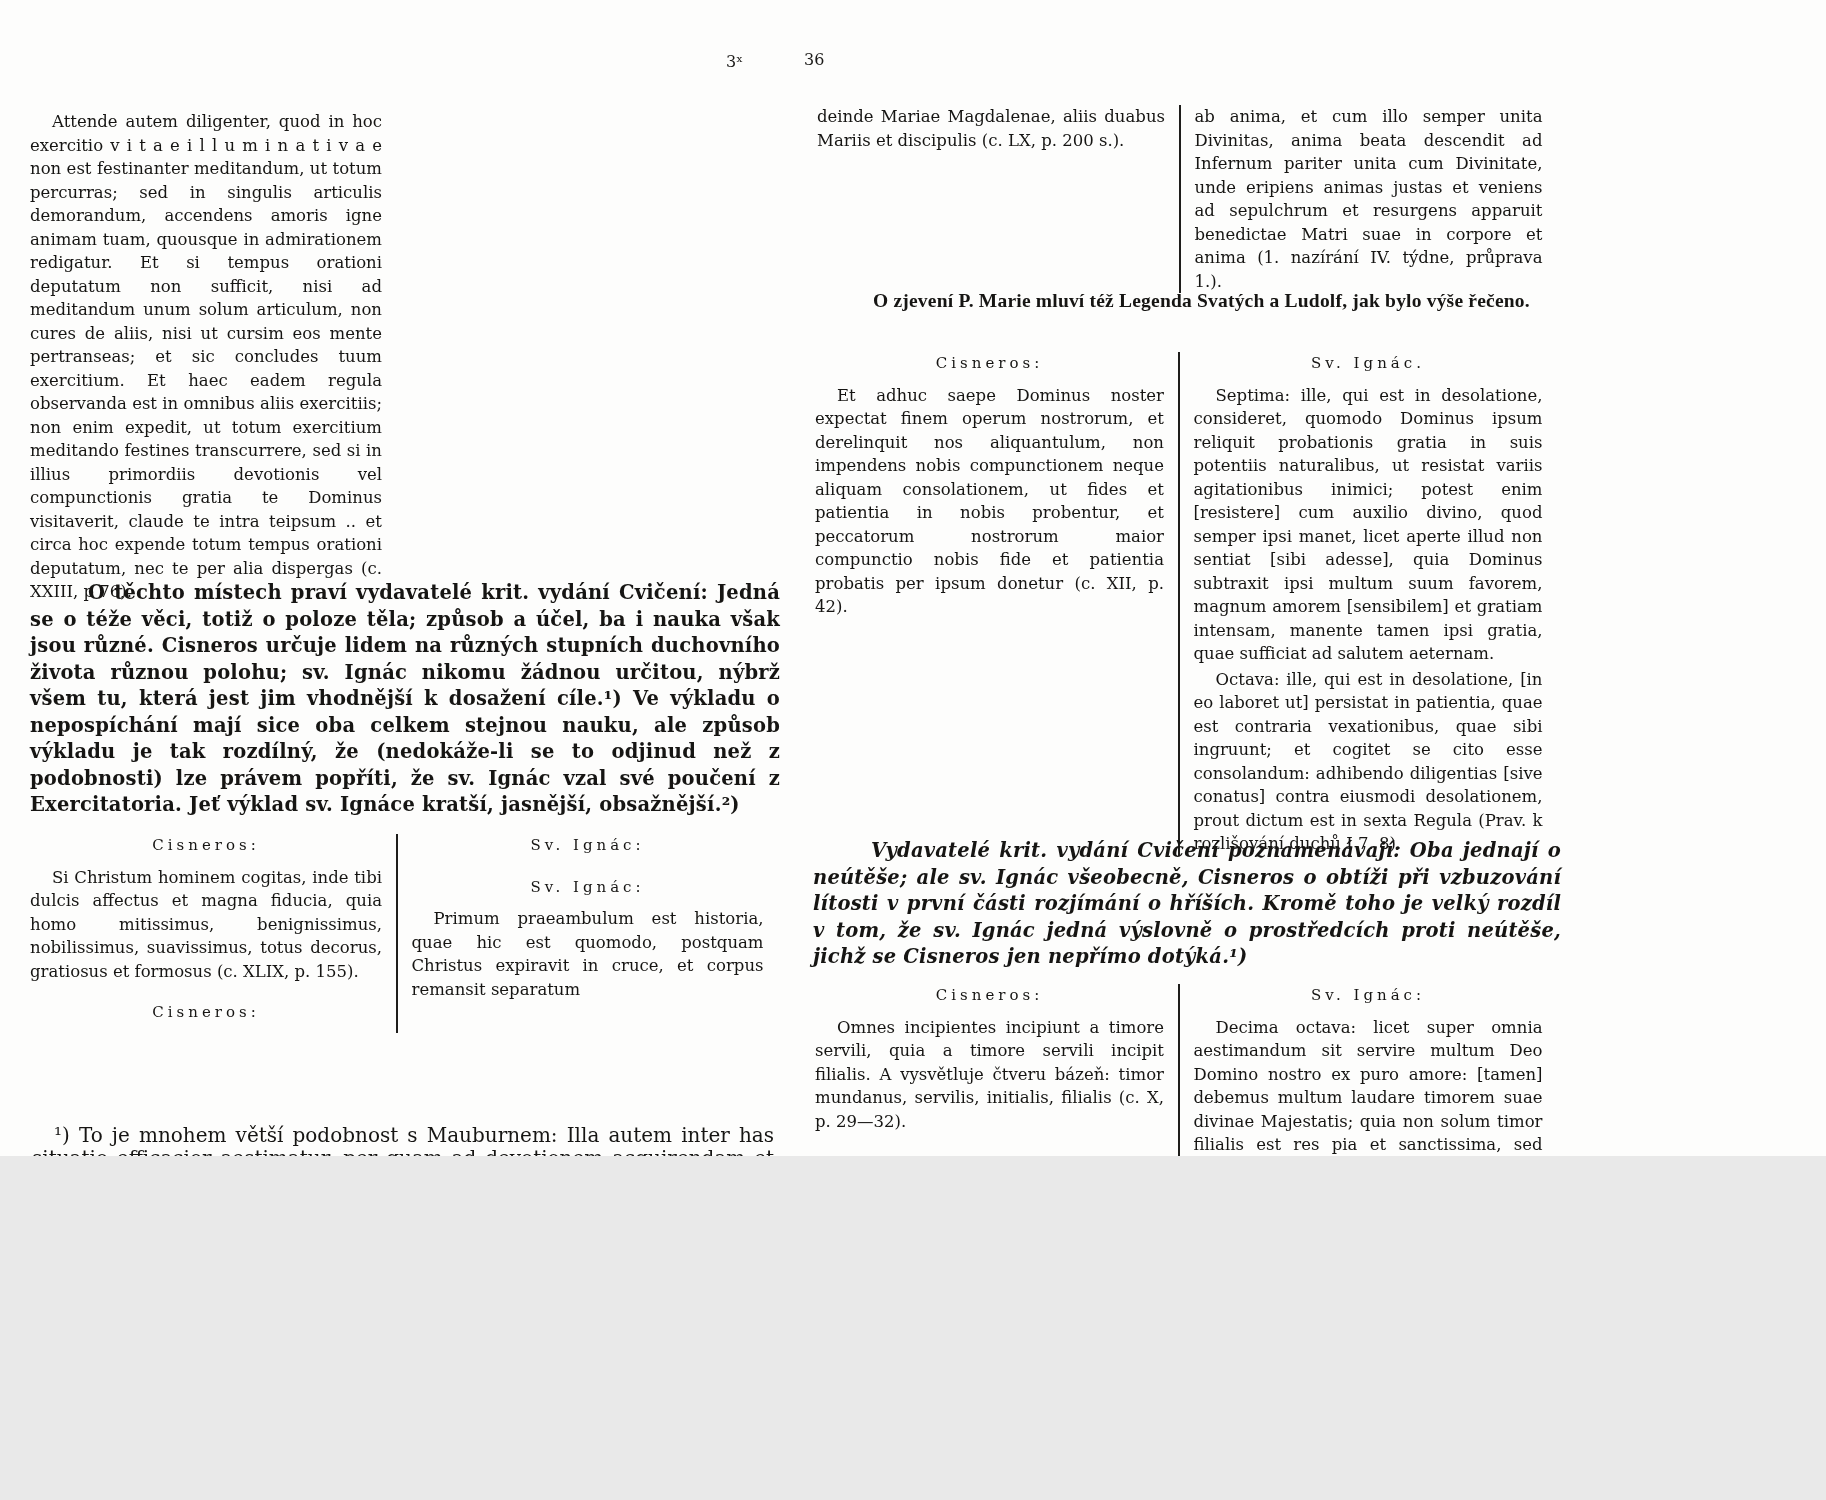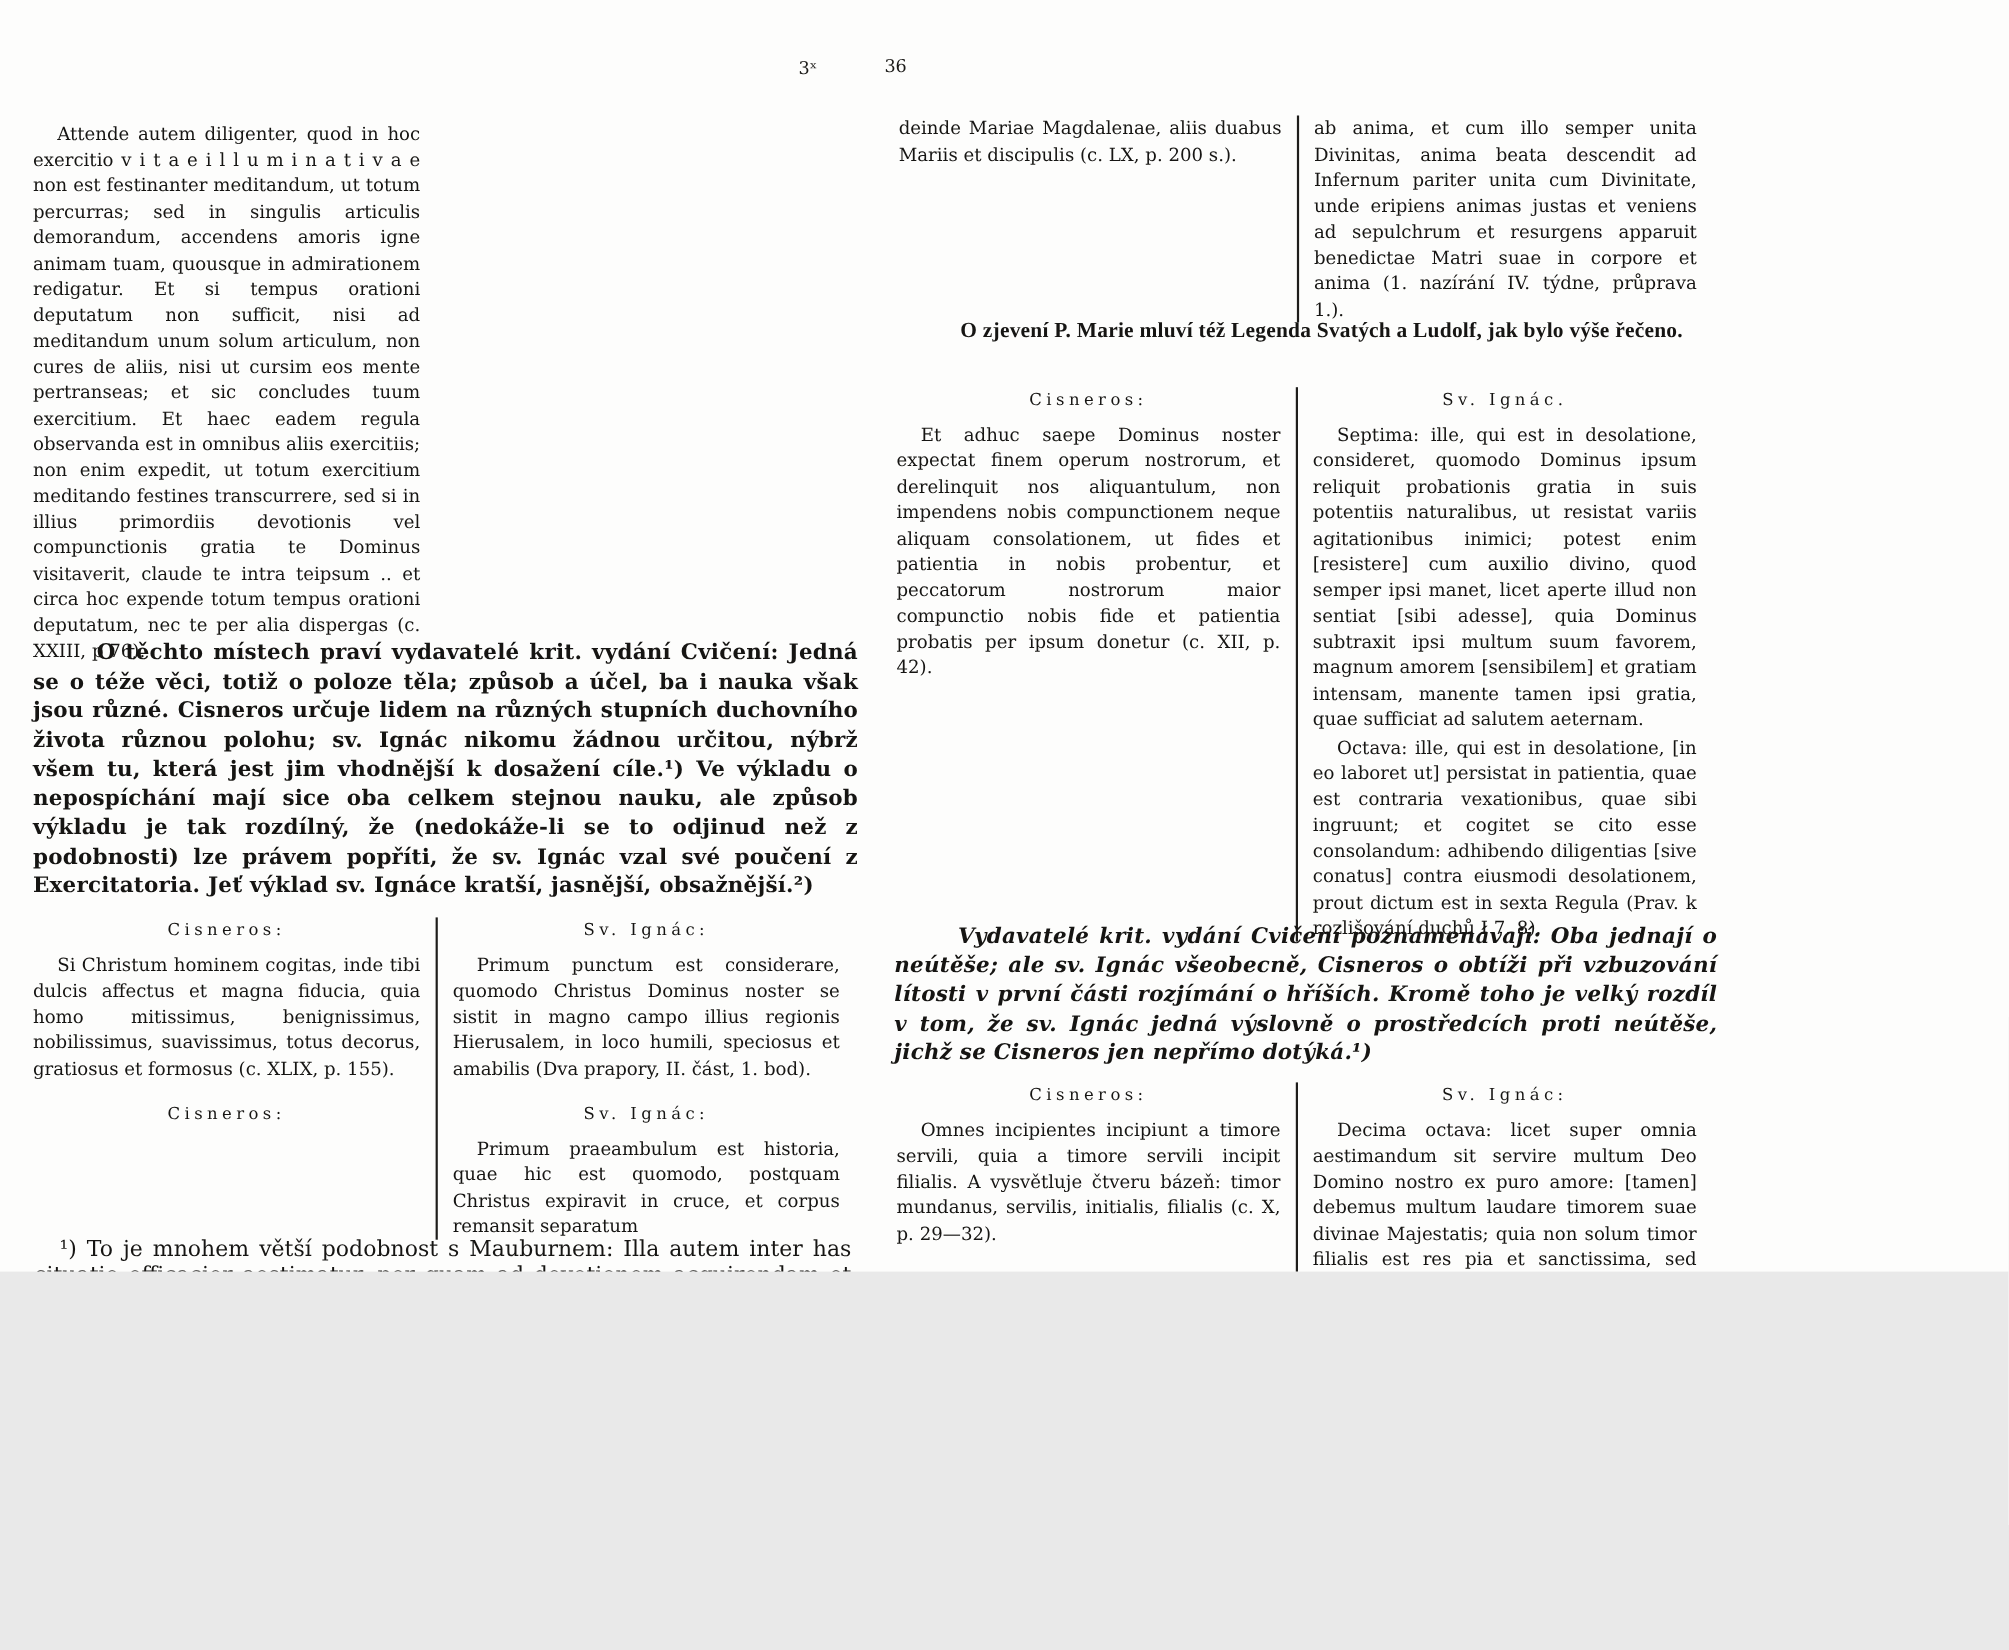--- a/index.html
+++ b/index.html
@@ -69,21 +69,20 @@
 
   <div class="block cols" style="left:30px; top:834px; width:752px;">
     <div class="col bt" style="width:352px;">
       <h4 class="colhead">Cisneros:</h4>
       <p class="ti1">Si Christum hominem cogitas, inde tibi dulcis affectus et magna fiducia, quia homo mitissimus, benignissimus, nobilissimus, suavissimus, totus decorus, gratiosus et formosus (c. XLIX, p. 155).</p>
       <h4 class="colhead again">Cisneros:</h4>
     </div>
     <div class="vrule"></div>
     <div class="col bt" style="width:352px;">
       <h4 class="colhead">Sv. Ignác:</h4>
-      <p class="ti1">Primum punctum est considerare, quomodo Christus Dominus noster se sistit in magno campo illius regionis Hierusalem, in loco humili, speciosus et amabilis (Dva prapory, II. část, 1. bod).</p>
       <h4 class="colhead again">Sv. Ignác:</h4>
       <p class="ti1">Primum praeambulum est historia, quae hic est quomodo, postquam Christus expiravit in cruce, et corpus remansit separatum</p>
     </div>
   </div>
 
   <div class="block fn" style="left:32px; top:1124px; width:742px;">
     <p class="ti1">¹) To je mnohem větší podobnost s Mauburnem: Illa autem inter has situatio efficacior aestimatur, per quam ad devotionem acquirendam et conservandam homo magis disponitur Sed caveat quisque, ne cum aliis vel inter alios existens, singulariter se habere velit (U Watriganta, Quelques promoteurs, p. 45).</p>
     <p class="ti1" style="margin-top:6px;">²) Exercitia Spirit. S. Ignatii et eorum Directoria, str. 112 n.</p>
   </div>
 

